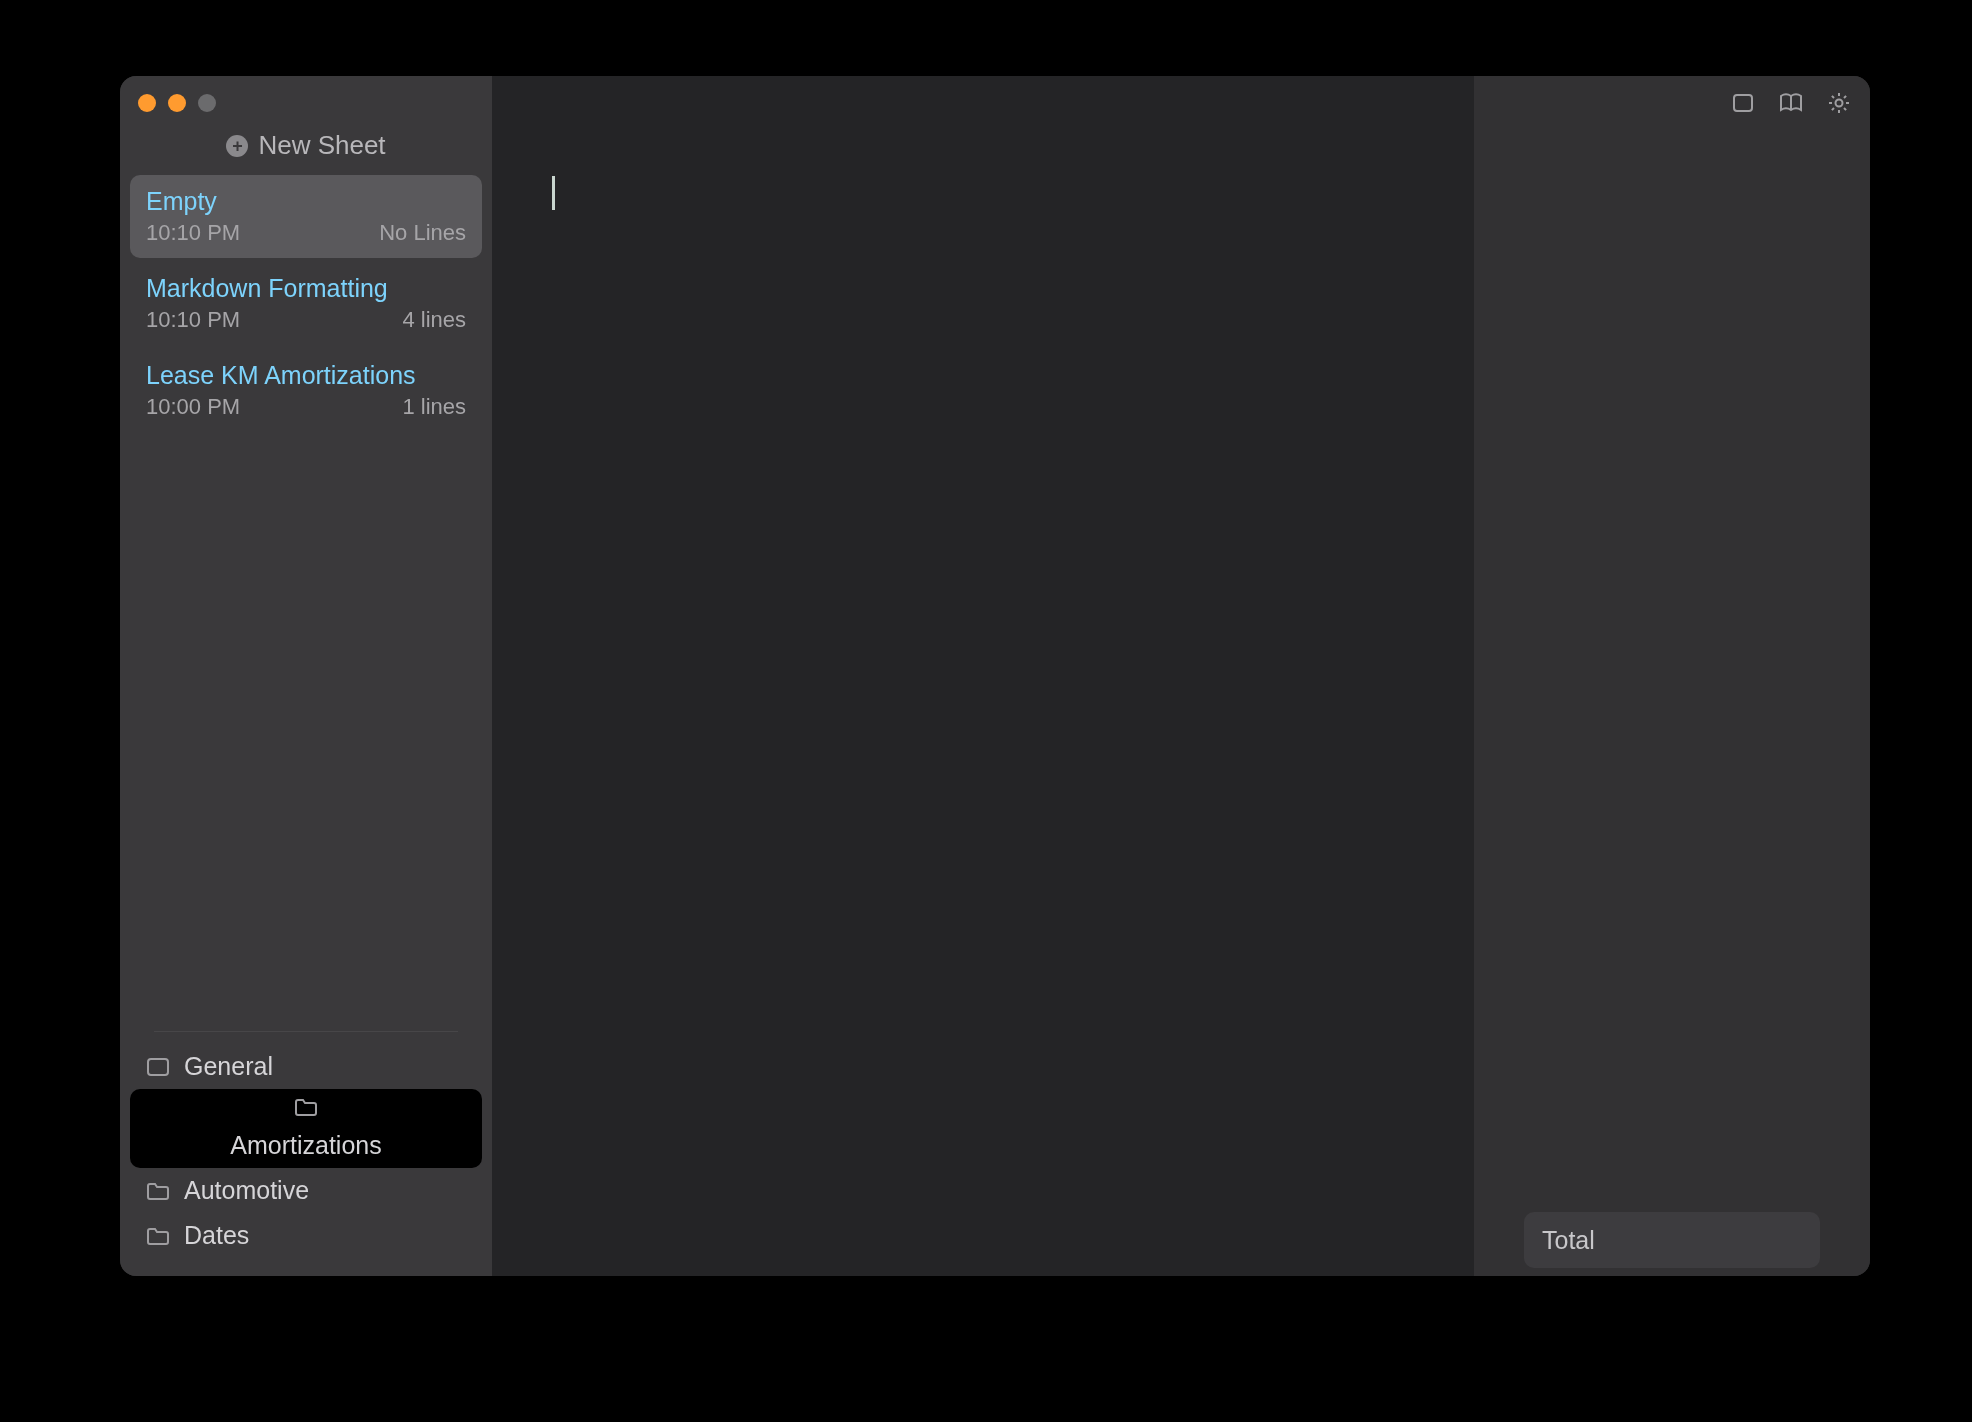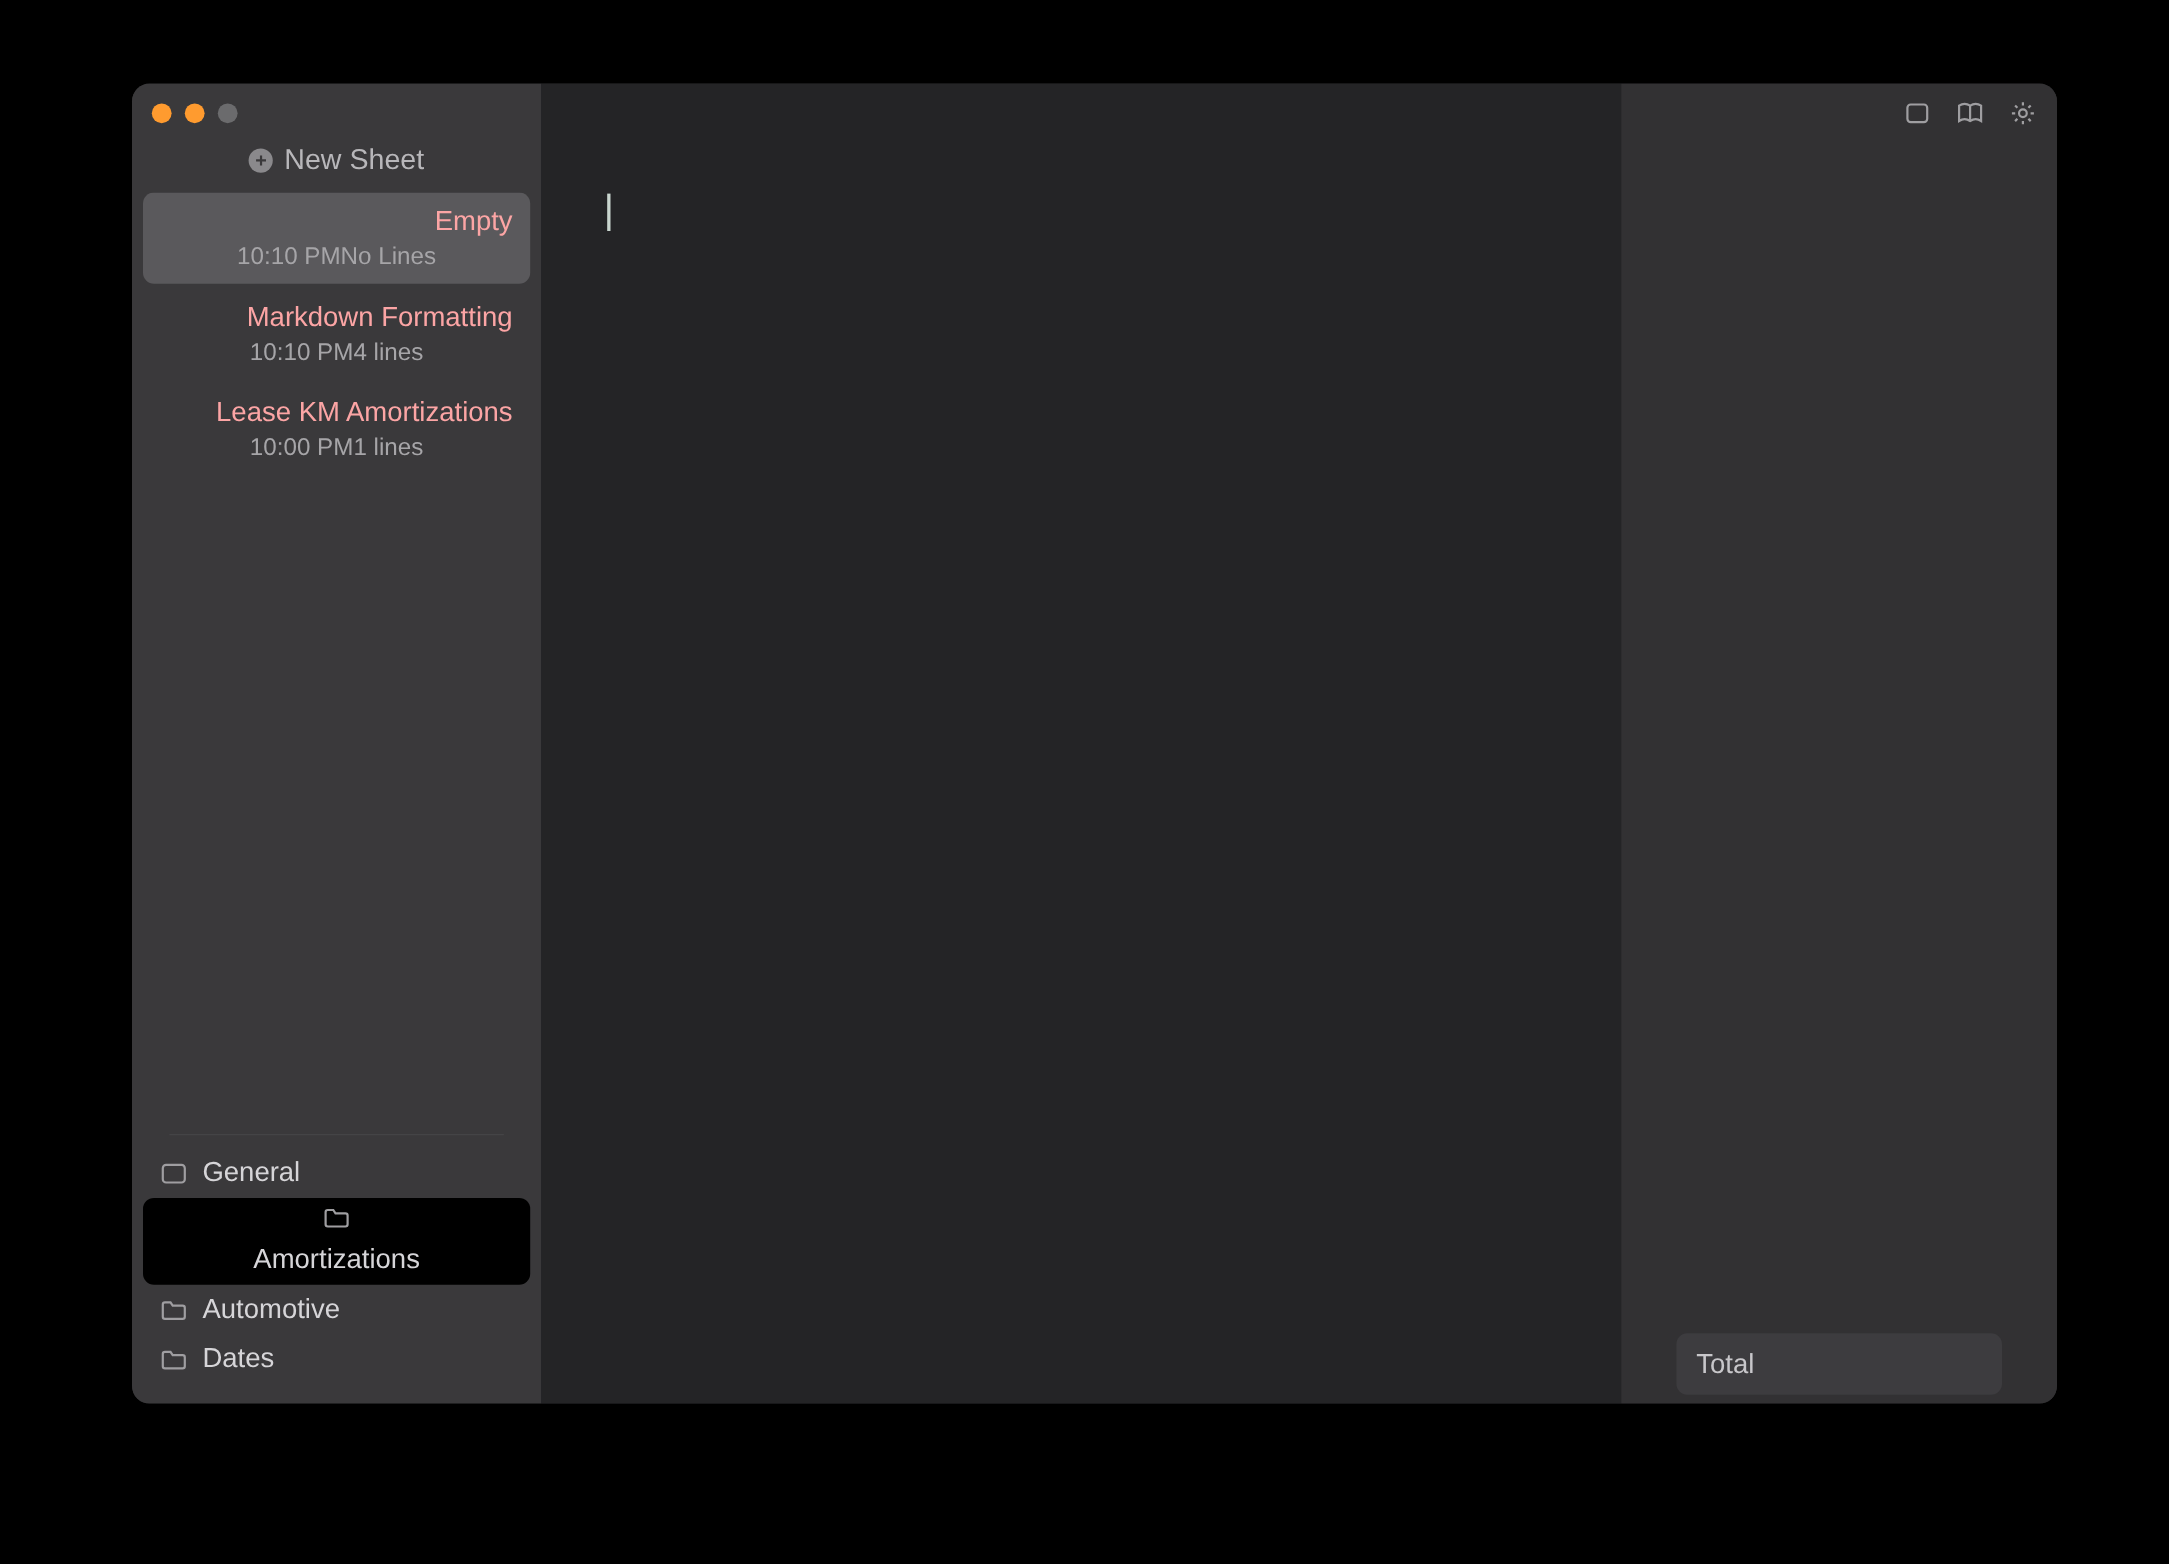--- a/index.html
+++ b/index.html
@@ -64,22 +64,22 @@
     padding: 0 10px;
     overflow-y: auto;
   }
   .sheet-item {
     border-radius: 10px;
     padding: 12px 16px 12px 16px;
     margin-bottom: 4px;
     cursor: pointer;
   }
   .sheet-item.selected { background: #5a595c; }
-  .sheet-title { color: #fca5a5; font-size: 25px; margin-bottom: 4px; text-align: right; }
-  .sheet-meta { display: flex; justify-content: center; color: #a6a5a8; font-size: 22px; }
+  .sheet-title { color: #7dd3fc; font-size: 25px; margin-bottom: 4px; }
+  .sheet-meta { display: flex; justify-content: space-between; color: #a6a5a8; font-size: 22px; }
   .folders {
     padding: 8px 10px 18px 10px;
     text-align: center;
   }
   .folders-divider {
     height: 1px;
     background: #54535580;
     margin: 0 24px 12px 24px;
   }
   .folder-item {

